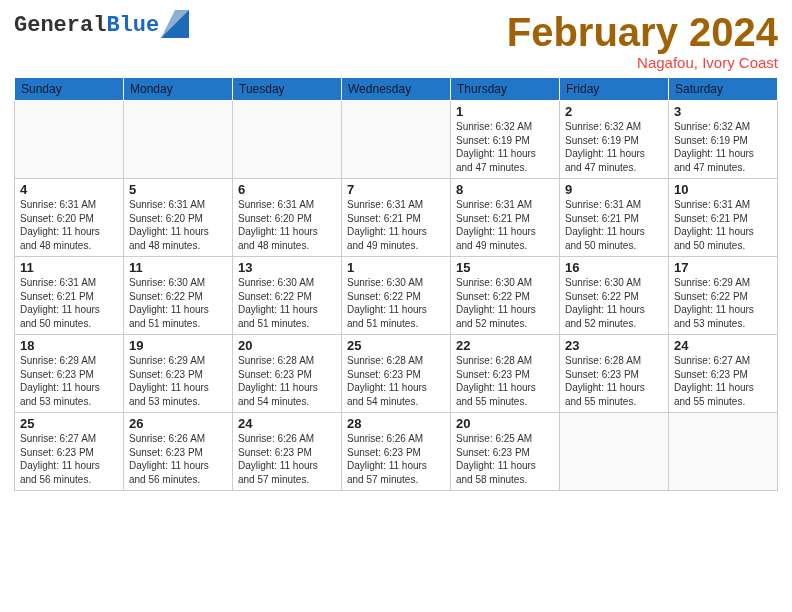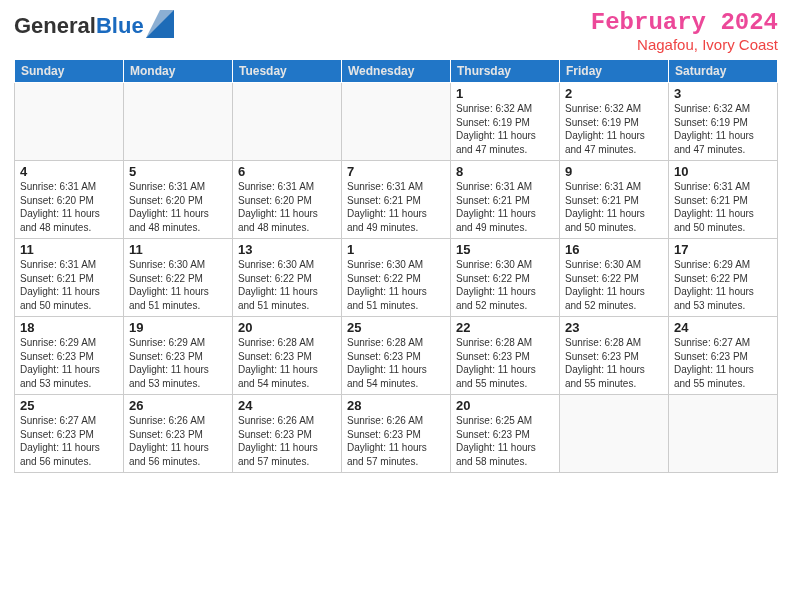--- a/index.html
+++ b/index.html
@@ -24,52 +24,52 @@
     }
     .logo {
       display: flex;
       align-items: center;
       margin-top: 4px;
     }
     .logo-text {
       font-size: 22px;
       font-weight: bold;
       line-height: 1.1;
+      font-family: Liberation Mono, monospace;
     }
     .logo-general { color: #333; }
     .logo-blue { color: #1a6abf; }
     .logo-icon {
       width: 28px;
       height: 28px;
       margin-left: 2px;
       margin-top: -4px;
     }
     .title-block {
       text-align: right;
     }
     .cal-title {
-      font-size: 24px;
+      font-size: 40px;
       font-weight: bold;
-      color: #ec4899;
+      color: #a16207;
       line-height: 1.1;
-      font-family: Liberation Mono, monospace;
     }
     .cal-subtitle {
       font-size: 15px;
       color: #ef4444;
     }
     .calendar {
       width: 100%;
       border-collapse: collapse;
     }
     .calendar th {
       background: #2176c7;
-      color: #e5e5e5;
+      color: #0f172a;
       font-size: 12px;
-      font-weight: bold;
+      font-weight: normal;
       padding: 4px 6px;
       text-align: left;
       border: 1px solid #fff;
     }
     .calendar td {
       border: 1px solid #ccc;
       vertical-align: top;
       padding: 3px 5px;
       width: calc(100%/7);
       height: 78px;

